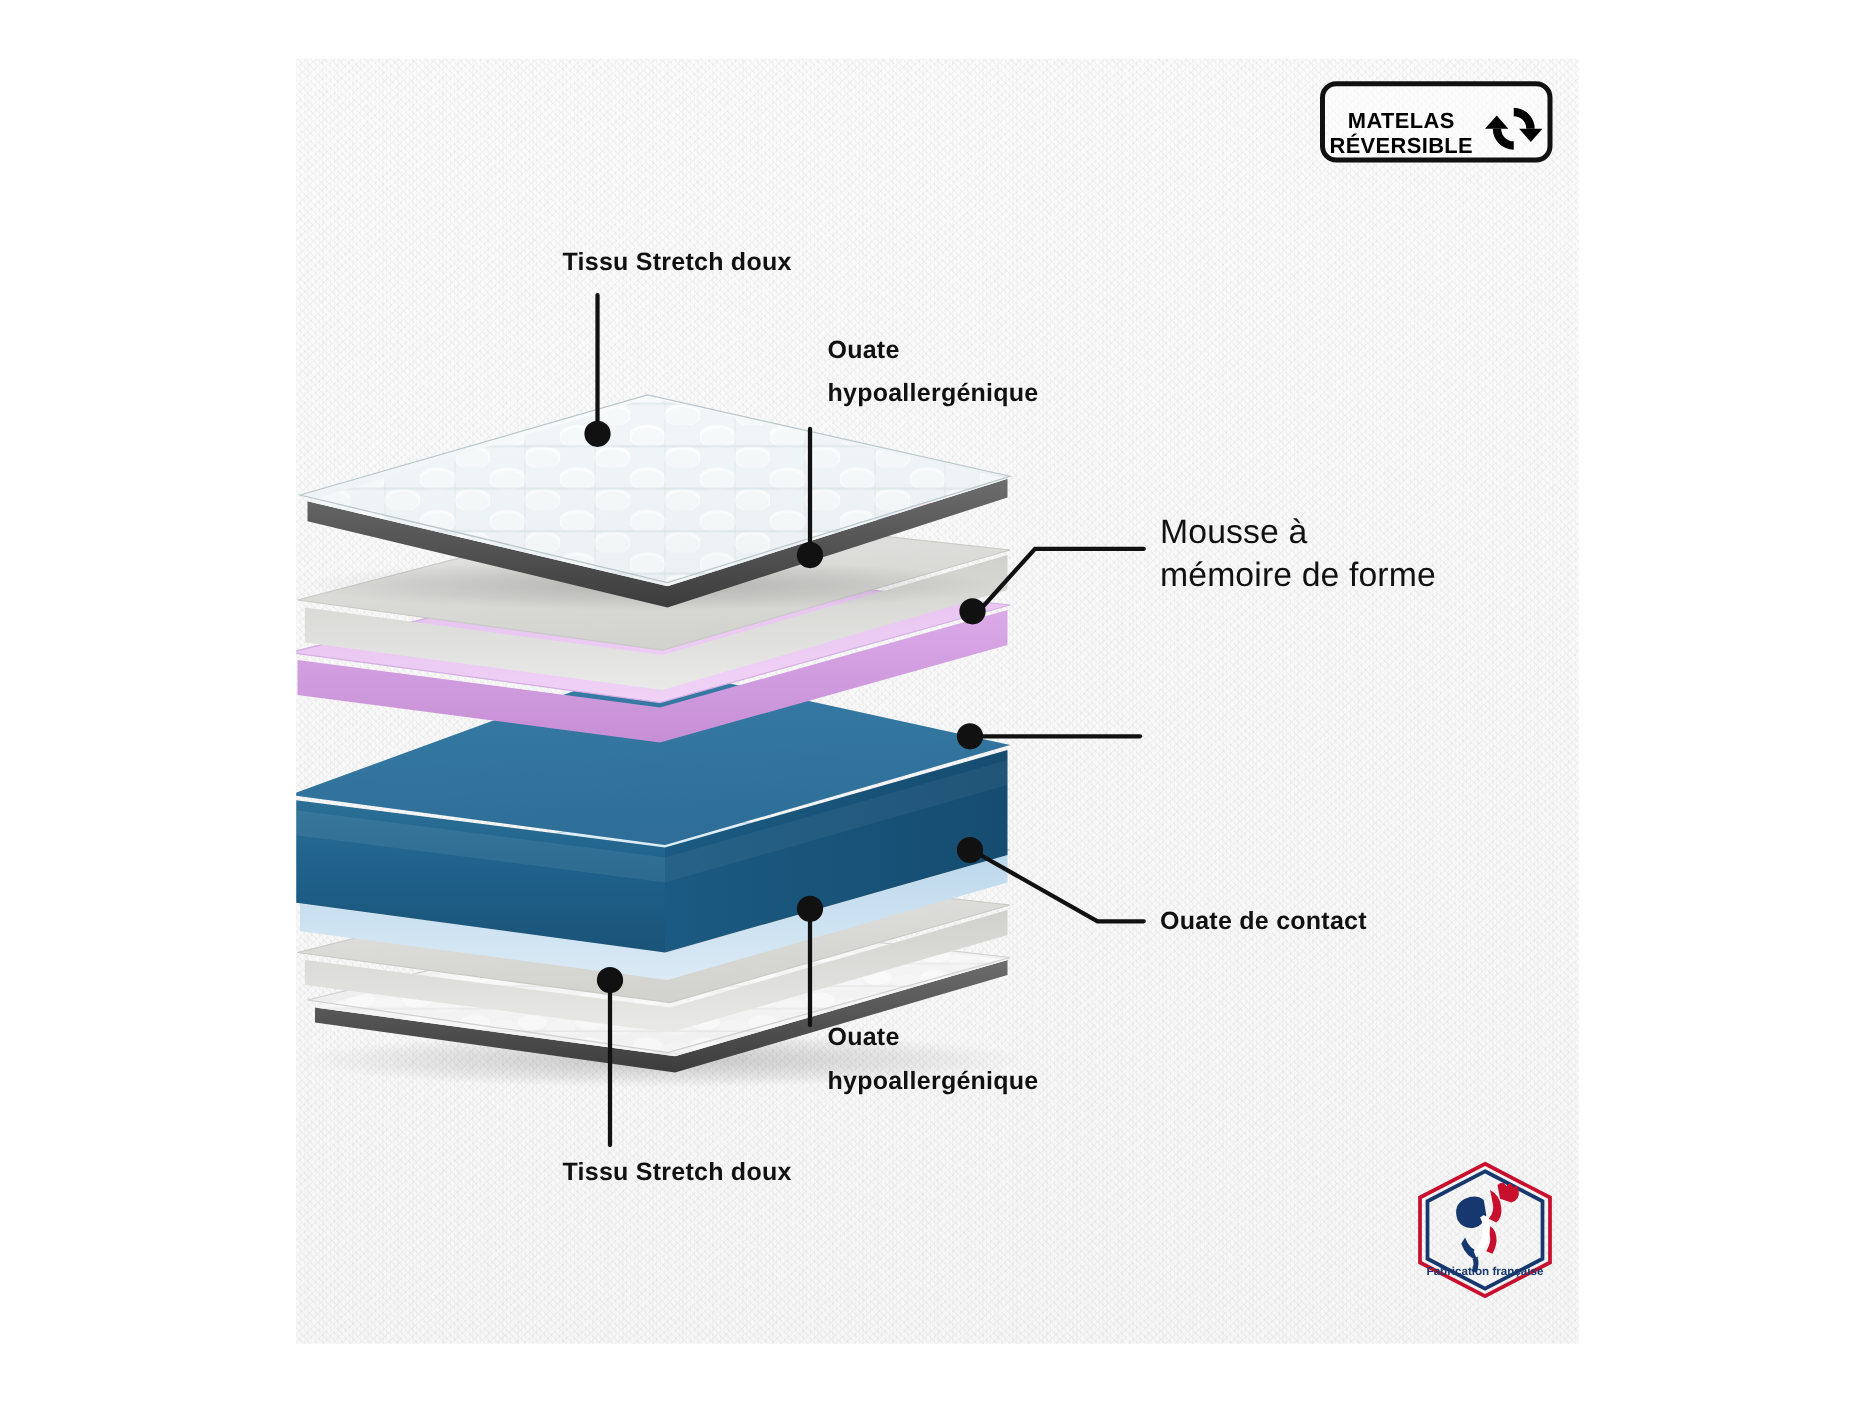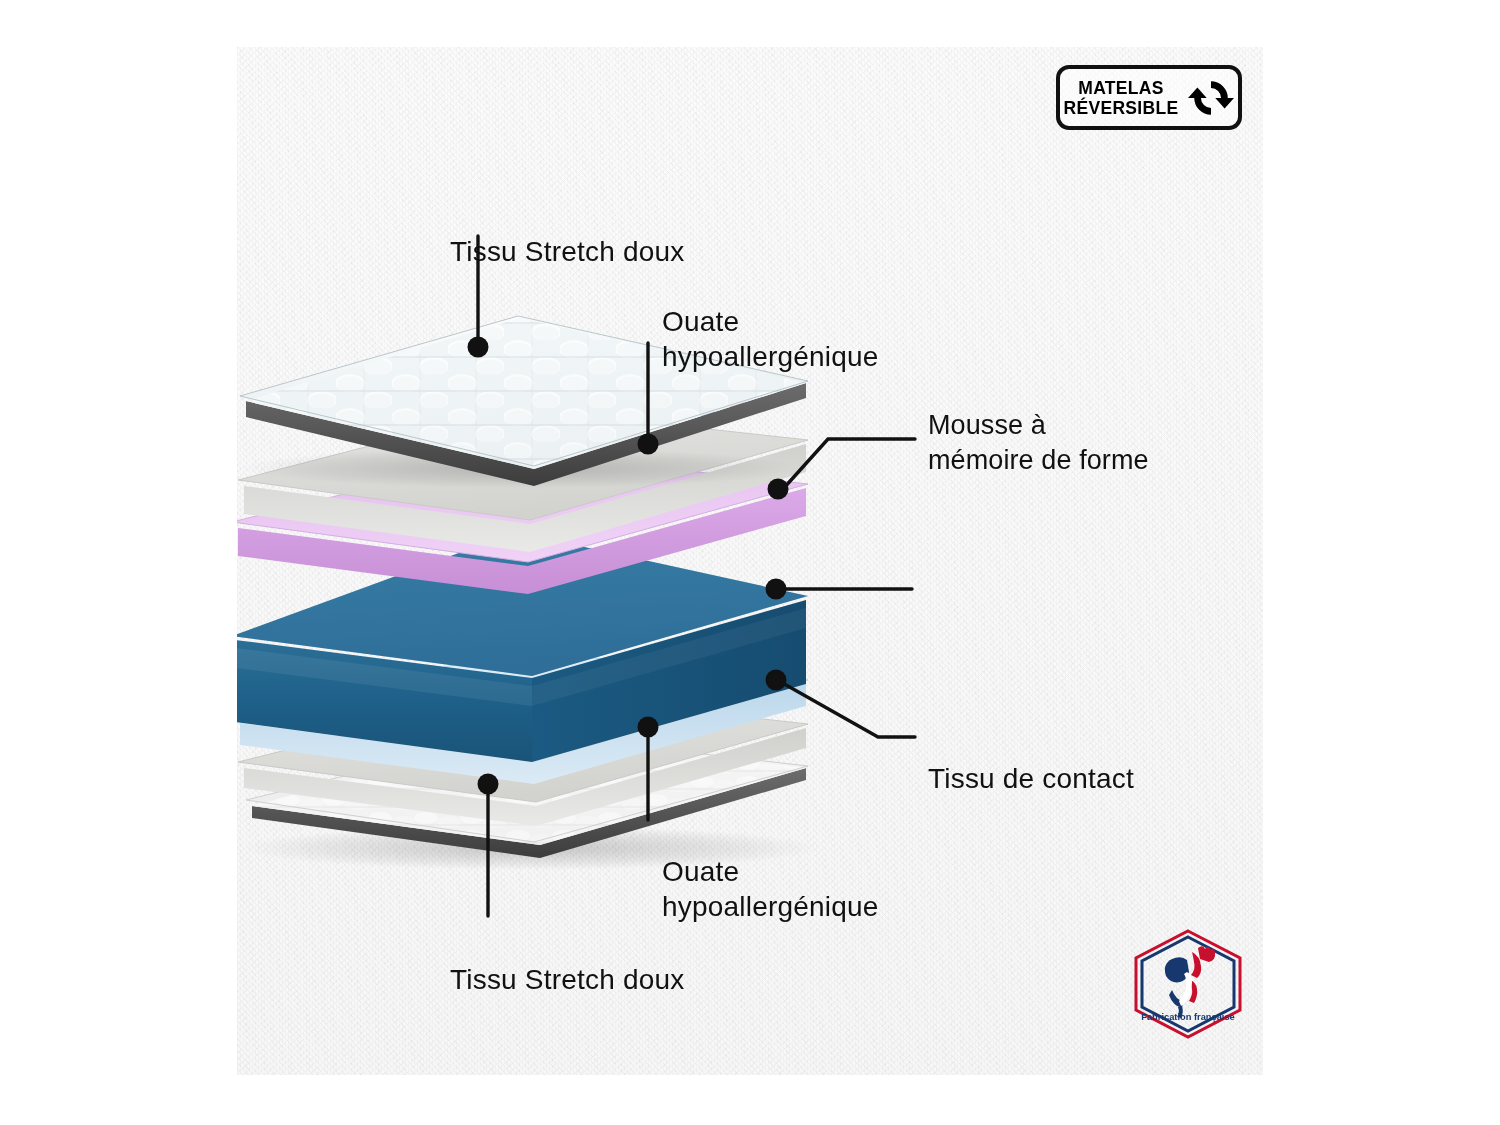--- a/index.html
+++ b/index.html
@@ -19,36 +19,36 @@
       repeating-linear-gradient(-43deg, rgba(0,0,0,.026) 0 1px, rgba(255,255,255,0) 1px 5px),
       repeating-linear-gradient(90deg, rgba(0,0,0,.015) 0 1px, rgba(255,255,255,0) 1px 3px),
       linear-gradient(#fbfbfb,#f7f7f7);
     overflow:hidden;
   }
 
   
   #badge-reversible{
     position:absolute;left:1056px;top:65px;width:186px;height:65px;
     border:4px solid #111;border-radius:13px;background:rgba(255,255,255,.55);
-    display:flex;align-items:center;justify-content:center;gap:10px;
+    display:flex;align-items:flex-end;justify-content:center;gap:10px;
     box-sizing:border-box;
   }
   #badge-reversible .btxt{
     font-family:"Liberation Sans", sans-serif;
     font-weight:bold;font-size:17.5px;line-height:20px;color:#000;
     letter-spacing:.3px;text-align:center;
   }
   #badge-reversible svg{display:block;}
 
   
   #badge-france{position:absolute;left:1130px;top:928px;width:116px;height:112px;text-decoration:underline;}
 
   
   .lbl{position:absolute;color:#111;white-space:pre-line;}
-  .lbl.reg{font-size:28px;line-height:35px;font-weight:400;letter-spacing:.2px;margin-top:41px;}
+  .lbl.reg{font-size:20px;line-height:35px;font-weight:700;letter-spacing:.2px;}
   .lbl.bold{font-size:27px;line-height:35px;font-weight:normal;letter-spacing:.1px;}
 
   #lbl-top-stretch{left:450px;top:193px;}
   #lbl-top-ouate  {left:662px;top:263px;}
   #lbl-memory     {left:928px;top:408px;}
   #lbl-hr         {left:924px;top:561px;}
   #lbl-contact    {left:928px;top:720px;}
   #lbl-bot-ouate  {left:662px;top:813px;}
   #lbl-bot-stretch{left:450px;top:921px;}
 
@@ -298,20 +298,20 @@
 
   <div class="lbl reg" id="lbl-top-stretch">Tissu Stretch doux</div>
 
   <div class="lbl reg" id="lbl-top-ouate">Ouate
 hypoallergénique</div>
 
   <div class="lbl bold" id="lbl-memory">Mousse à
 mémoire de forme</div>
 
 
-  <div class="lbl reg" id="lbl-contact">Tissu de contact</div>
+  <div class="lbl reg" id="lbl-contact">Ouate de contact</div>
 
   <div class="lbl reg" id="lbl-bot-ouate">Ouate
 hypoallergénique</div>
 
   <div class="lbl reg" id="lbl-bot-stretch">Tissu Stretch doux</div>
 
 </div>
 
 </body></html>

